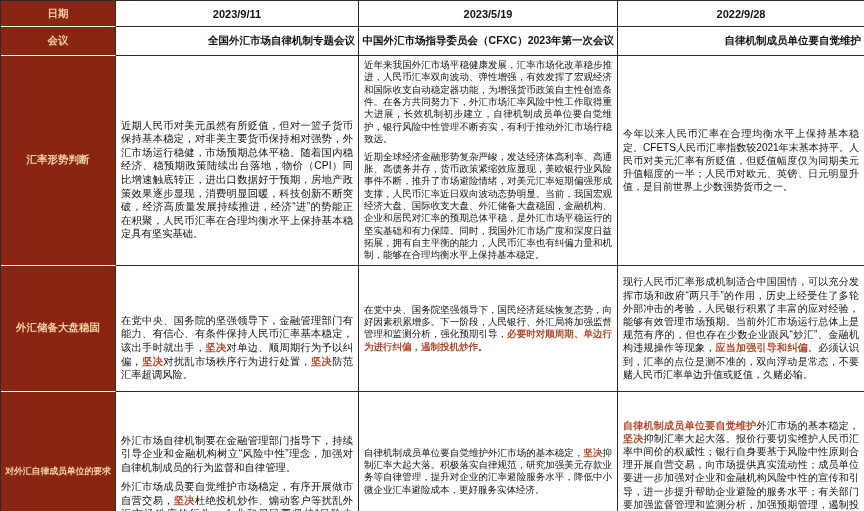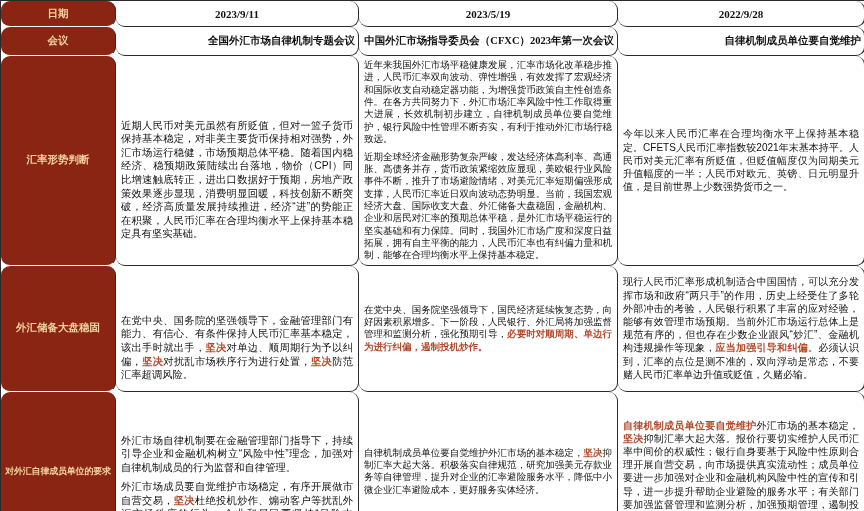--- a/index.html
+++ b/index.html
@@ -19,21 +19,20 @@
   col.w-label { width: 115px; }
   col.w-c1 { width: 243px; }
   col.w-c2 { width: 259px; }
   col.w-c3 { width: 247px; }
 
   td, th {
     border-right: 1px solid var(--border, #2b2b2b);
     border-bottom: 1px solid var(--border, #2b2b2b);
     vertical-align: middle;
     overflow: hidden;
-    border-radius: 9px;
   }
   th {
     background: var(--header-bg, #8a2513);
     color: var(--header-text, #f2d2a0);
     font-weight: bold;
     font-size: 10.5px;
     text-align: center;
     padding: 2px;
     border-bottom: 1px solid #ffffff; 
   }
@@ -44,21 +43,20 @@
   tr.r-meeting { height: 29px; }
   tr.s1 { height: 207px; }
   tr.s2 { height: 126px; }
   tr.s3 { height: 123px; }
 
   td.hd {
     font-weight: bold;
     text-align: center;
     font-size: 11px;
     padding: 2px 3px;
-    font-family: Liberation Serif, serif;
   }
   tr.r-meeting td.hd { font-size: 10.5px; text-align: right; }
 
   td.body { padding: 3px 5px; }
   .rich { text-align: justify; }
   .rich p { line-height: 1.32; }
   .rich p + p { margin-top: 0.55em; }
   td.c1 .rich { font-size: 10.3px; margin-top: 39px; }
   td.c2 .rich { font-size: 9.5px; line-height: 1.28; }
   td.c2 .rich p { line-height: 1.3; }

